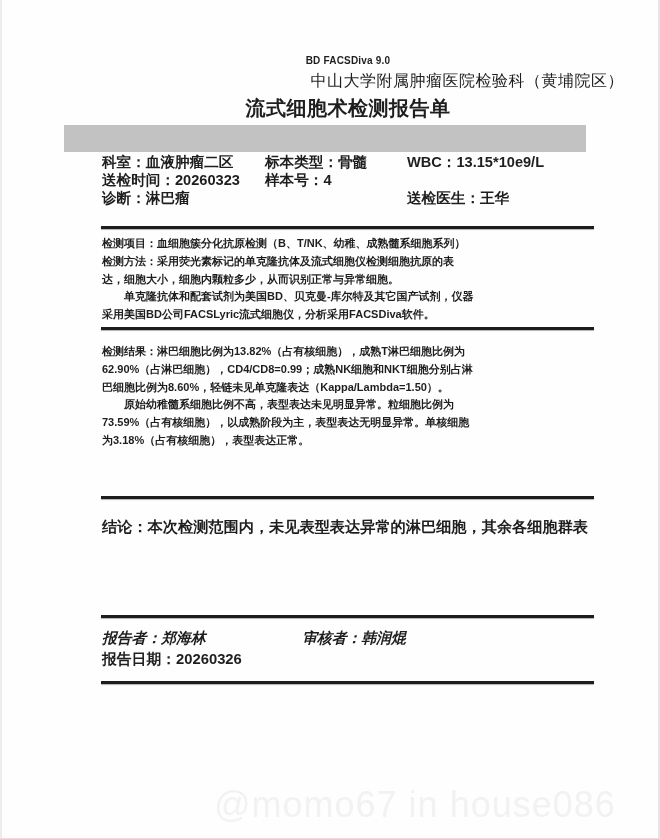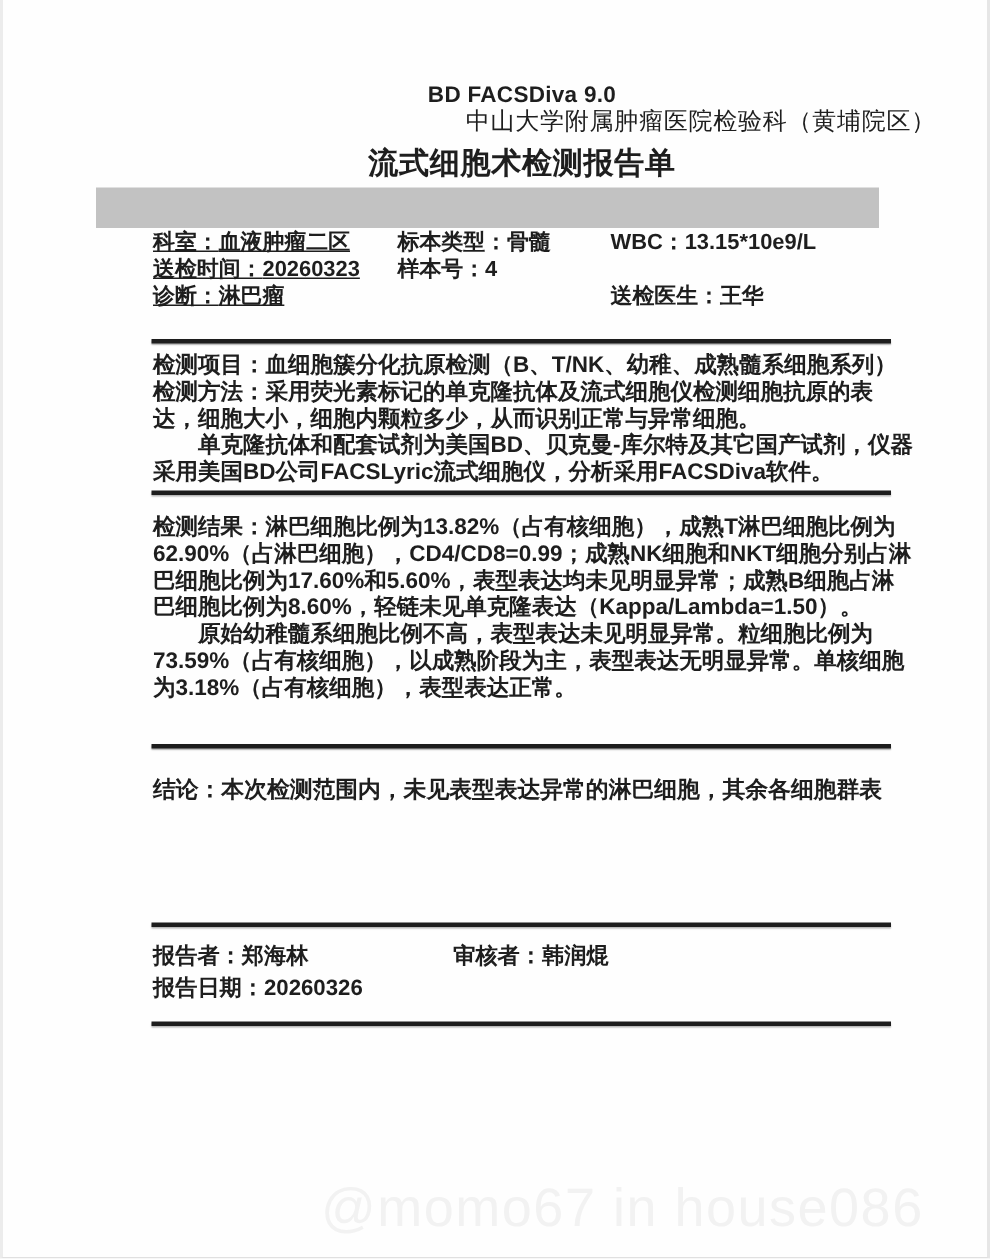--- a/index.html
+++ b/index.html
@@ -3,44 +3,44 @@
 <meta charset="utf-8">
 <style>
   html,body{margin:0;padding:0;background:#ffffff;}
   .doc{
     position:relative;width:660px;height:839px;background:#fefefe;
     font-family:"Liberation Sans","DejaVu Sans",sans-serif;color:#1e1e1e;
     overflow:hidden;box-sizing:border-box;
     border-left:2px solid #ececec;border-right:2px solid #e6e6e6;border-bottom:1px solid #e0e0e0;
   }
   .software{position:absolute;left:100px;top:55px;width:492px;text-align:center;
-    font-size:15px;font-weight:600;letter-spacing:.2px;}
+    font-size:10px;font-weight:600;letter-spacing:.2px;}
   .title1{position:absolute;left:70px;top:71px;width:552px;text-align:right;
     font-size:16px;font-weight:400;letter-spacing:.5px;}
   .title2{position:absolute;left:70px;top:95px;width:552px;text-align:center;
     font-size:20px;font-weight:700;letter-spacing:.5px;}
   .redaction{position:absolute;left:62px;top:125px;width:522px;height:27px;background:#c2c2c2;}
   .info{position:absolute;left:100px;top:154px;width:495px;
     font-size:14.6px;font-weight:700;line-height:17.8px;}
   .info .row{display:flex;white-space:nowrap;}
-  .info .c1{width:163px;text-decoration:underline;}
+  .info .c1{width:163px;}
   .info .c2{width:142px;}
   .info .c3{flex:1;}
   .rule{position:absolute;left:99px;width:493px;height:3px;background:#1d1d1d;
     box-shadow:0 1px 1px rgba(0,0,0,.3);}
   .rule-a{top:226px;} .rule-b{top:327px;} .rule-c{top:496px;} .rule-d{top:615px;} .rule-e{top:681px;}
   .textblock{position:absolute;left:100px;width:500px;
-    font-size:15px;font-weight:700;line-height:17.8px;}
+    font-size:11px;font-weight:700;line-height:17.8px;}
   .textblock div{white-space:nowrap;}
   .project{top:235px;}
   .results{top:343px;}
   .conclusion{top:518px;font-size:15.2px;line-height:18.4px;}
   .signoff{position:absolute;left:100px;top:629px;width:495px;
     font-size:14.8px;font-weight:700;line-height:18px;white-space:nowrap;}
-  .signoff .pair{display:inline-block;}
+  .signoff .pair{display:inline-block;font-style:italic;}
   .signoff .reporter{width:196px;}
   .signoff .daterow{margin-top:3px;}
   .watermark{position:absolute;left:212px;top:784px;
     font-size:36px;font-weight:400;color:#f2f2f2;letter-spacing:1px;white-space:nowrap;}
 </style>
 </head>
 <body>
 
 <div class="doc">
 
@@ -75,21 +75,20 @@
     <div>达，细胞大小，细胞内颗粒多少，从而识别正常与异常细胞。</div>
     <div>　　单克隆抗体和配套试剂为美国BD、贝克曼-库尔特及其它国产试剂，仪器</div>
     <div>采用美国BD公司FACSLyric流式细胞仪，分析采用FACSDiva软件。</div>
   </div>
 
   <div class="rule rule-b"></div>
 
   <div class="textblock results">
     <div>检测结果：淋巴细胞比例为13.82%（占有核细胞），成熟T淋巴细胞比例为</div>
     <div>62.90%（占淋巴细胞），CD4/CD8=0.99；成熟NK细胞和NKT细胞分别占淋</div>
-    <div>巴细胞比例为17.60%和5.60%，表型表达均未见明显异常；成熟B细胞占淋</div>
     <div>巴细胞比例为8.60%，轻链未见单克隆表达（Kappa/Lambda=1.50）。</div>
     <div>　　原始幼稚髓系细胞比例不高，表型表达未见明显异常。粒细胞比例为</div>
     <div>73.59%（占有核细胞），以成熟阶段为主，表型表达无明显异常。单核细胞</div>
     <div>为3.18%（占有核细胞），表型表达正常。</div>
   </div>
 
   <div class="rule rule-c"></div>
 
   <div class="textblock conclusion">
     <div>结论：本次检测范围内，未见表型表达异常的淋巴细胞，其余各细胞群表</div>

